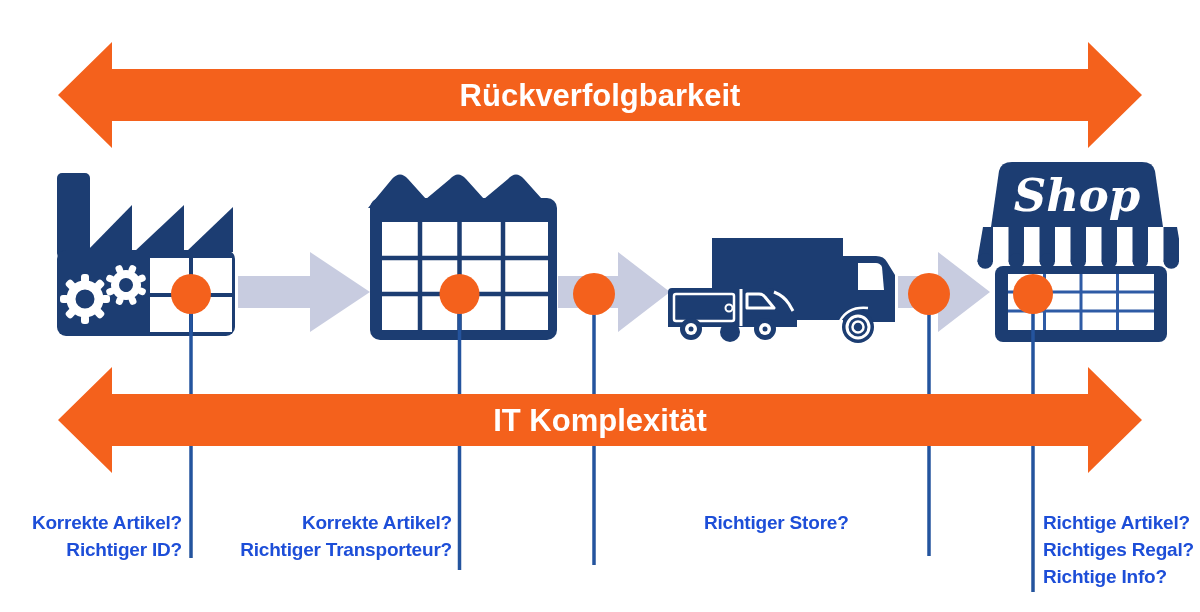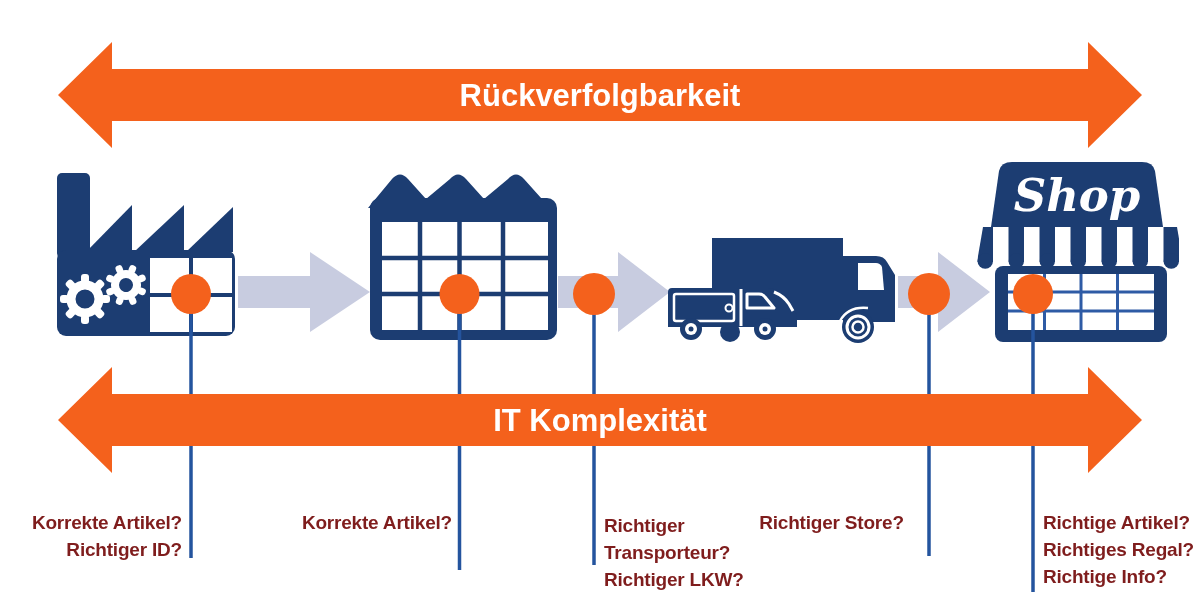--- a/index.html
+++ b/index.html
@@ -4,27 +4,27 @@
 <style>
   html,body{margin:0;padding:0;background:#ffffff;}
   .canvas{
     position:relative;width:1200px;height:612px;background:#ffffff;overflow:hidden;
     font-family:"Liberation Sans",sans-serif;
   }
   .canvas svg{position:absolute;left:0;top:0;}
   .cp{
     position:absolute;top:509px;
     font-weight:bold;font-size:19px;line-height:27px;
-    color:#7f1d1d;letter-spacing:-0.2px;white-space:nowrap;
+    color:#1d4ed8;letter-spacing:-0.2px;white-space:nowrap;
   }
   .cp .line{display:block;}
   .cp-1{left:14px;width:168px;text-align:right;}
   .cp-2{left:224px;width:228px;text-align:right;}
   .cp-3{left:604px;width:215px;text-align:left;top:512px;}
-  .cp-4{left:728px;width:207px;text-align:center;}
+  .cp-4{left:704px;width:207px;text-align:left;}
   .cp-5{left:1043px;width:165px;text-align:left;}
   .arrow-label{
     font-family:"Liberation Sans",sans-serif;font-weight:600;font-size:31px;fill:#ffffff;
   }
   .shop-sign-text{
     font-family:"DejaVu Serif","Liberation Serif",serif;
     font-style:italic;font-weight:bold;font-size:45px;fill:#ffffff;
   }
 </style>
 </head>
@@ -195,25 +195,21 @@
     <circle cx="1033" cy="294" r="20"></circle>
   </g>
 </svg>
 
 <div class="cp cp-1">
   <span class="line">Korrekte Artikel?</span>
   <span class="line">Richtiger ID?</span>
 </div>
 <div class="cp cp-2">
   <span class="line">Korrekte Artikel?</span>
-</div>
-<div class="cp cp-3">
-  <span class="line">Richtiger</span>
-  <span class="line">Transporteur?</span>
-  <span class="line">Richtiger LKW?</span>
+  <span class="line">Richtiger Transporteur?</span>
 </div>
 <div class="cp cp-4">
   <span class="line">Richtiger Store?</span>
 </div>
 <div class="cp cp-5">
   <span class="line">Richtige Artikel?</span>
   <span class="line">Richtiges Regal?</span>
   <span class="line">Richtige Info?</span>
 </div>
 

